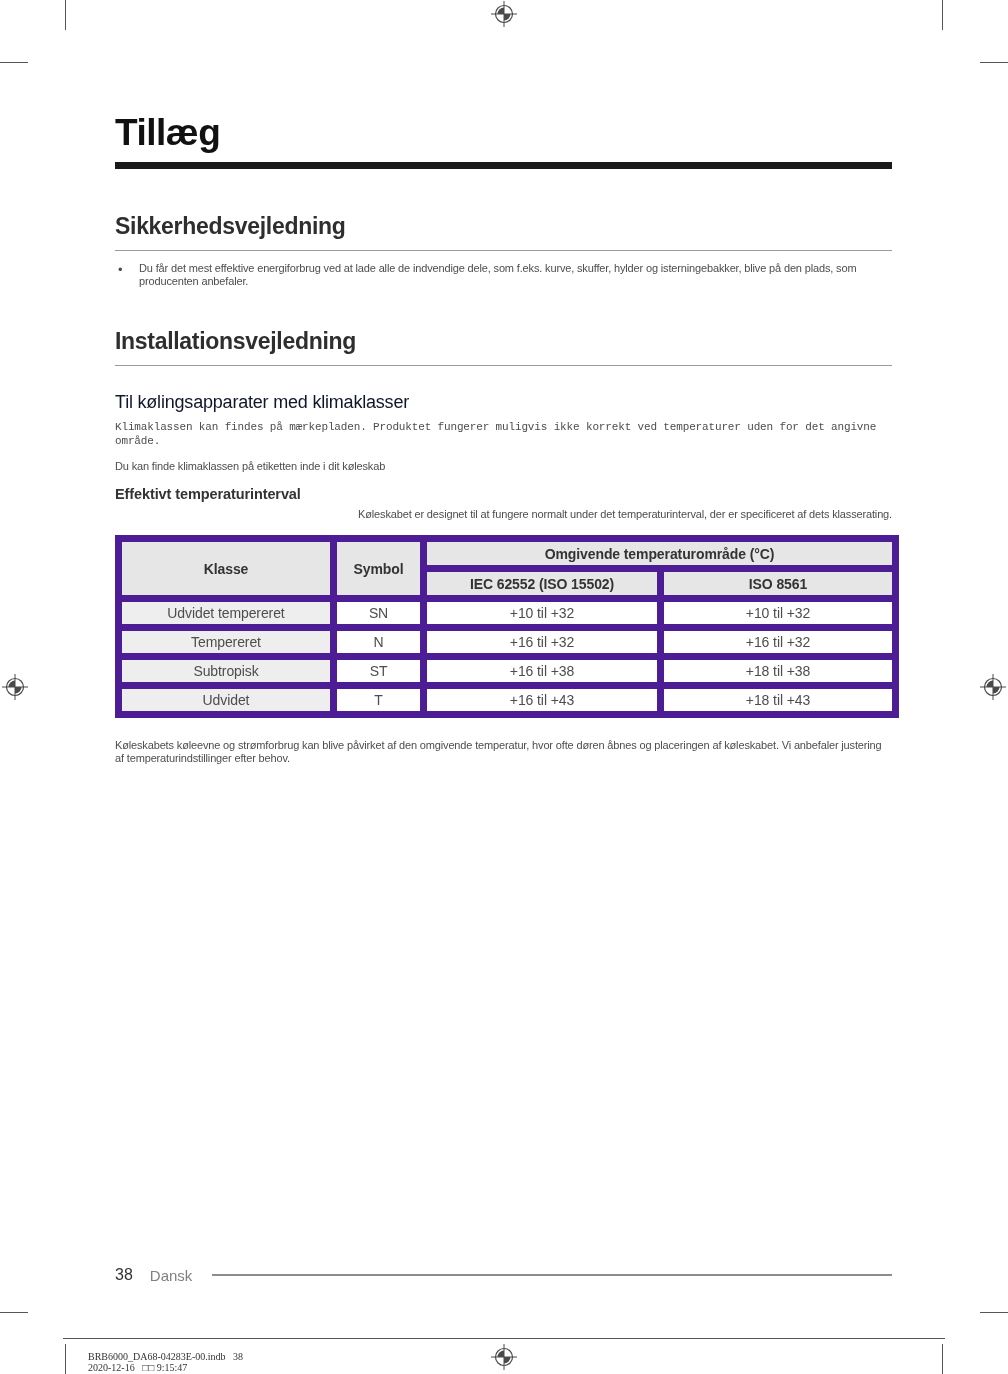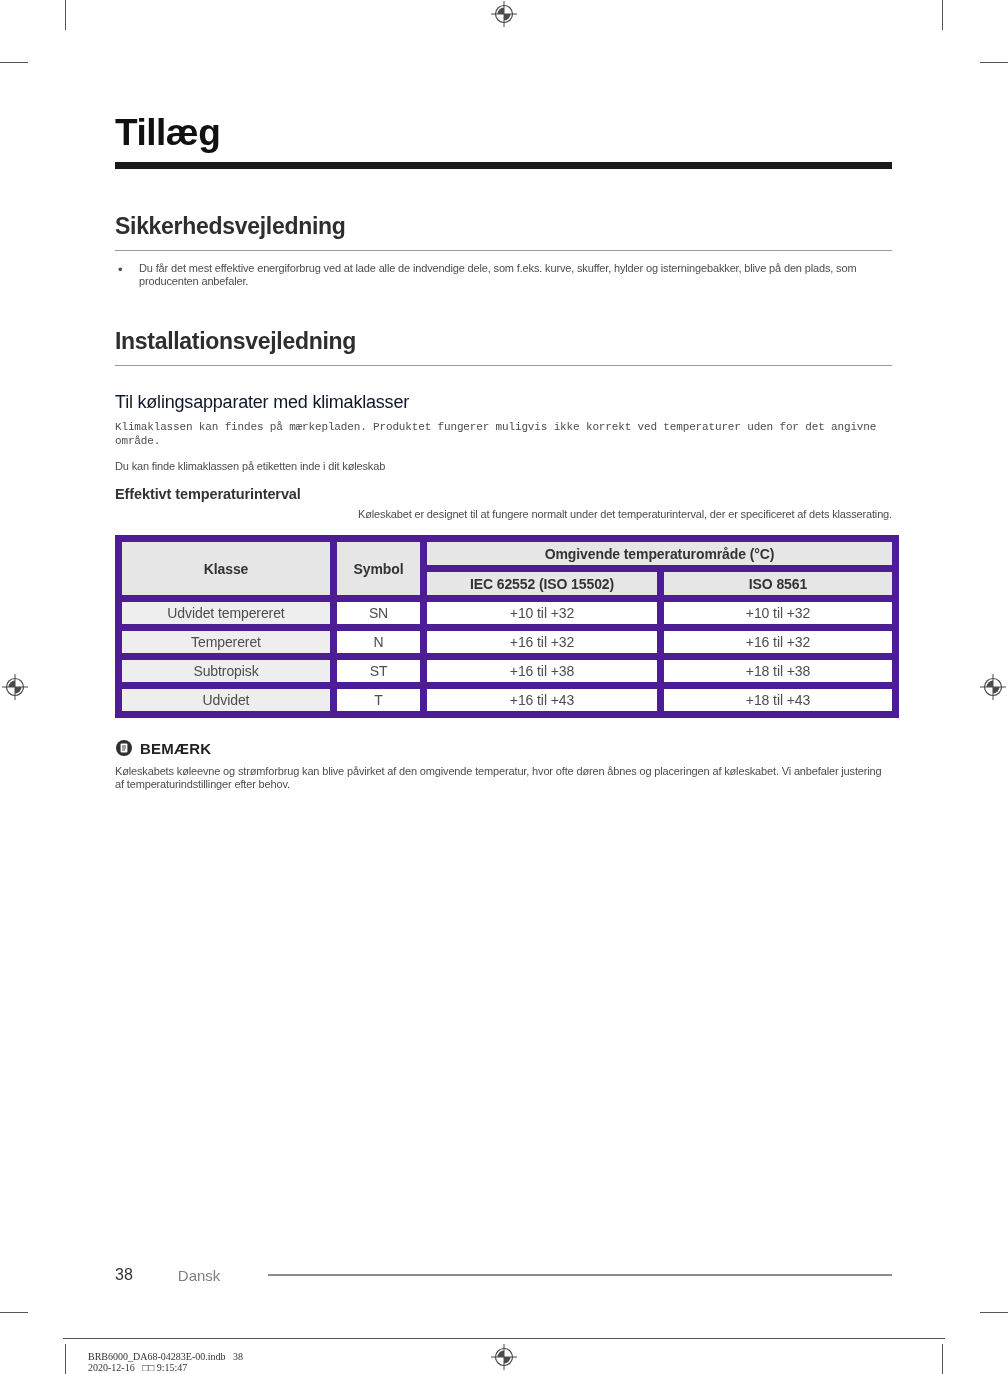--- a/index.html
+++ b/index.html
@@ -42,21 +42,21 @@
   table.climate td { height:29px; color:#4d4d4d; }
   td.rowhead { background:#eeeeee; }
   col.c1 { width:215px; } col.c2 { width:90px; } col.c3 { width:237px; } col.c4 { width:235px; }
 
   .note { margin-top:21px; }
   .note-head { display:flex; align-items:center; gap:7px; }
   .note-icon svg { display:block; width:18px; height:18px; }
   .note-label { font-size:15px; font-weight:bold; color:#222; letter-spacing:0.2px; }
   .note-text { margin-top:8px; }
 
-  .footer { position:absolute; left:115px; top:1266px; width:777px; display:flex; align-items:center;gap:28px; }
+  .footer { position:absolute; left:115px; top:1266px; width:777px; display:flex; align-items:center; }
   .footer-page { font-size:16px; color:#333; }
   .footer-lang { font-size:15px; color:#808080; margin-left:17px; }
   .footer-line { flex:1; height:2px; background:#8c8c8c; margin-left:20px; }
 
   .bottom-rule { position:absolute; left:63px; top:1338px; width:882px; height:1px; background:#555; }
   .print-info { position:absolute; left:88px; right:122px; top:1351px; display:flex; justify-content:space-between;
                 font-family:"Liberation Serif","DejaVu Serif",serif; font-size:10px; color:#333; white-space:pre;flex-direction:column; }
 </style>
 </head>
 <body>
@@ -170,32 +170,20 @@
           <tr>
             <td class="rowhead">Udvidet</td>
             <td>T</td>
             <td>+16 til +43</td>
             <td>+18 til +43</td>
           </tr>
         </tbody>
       </table>
 
       <div class="note">
-        <div class="note-head">
-          <span class="note-icon">
-            <svg viewBox="0 0 18 18">
-                <circle cx="9" cy="9" r="8" fill="#2f2f2f"></circle>
-                <rect x="5.6" y="4.6" width="6.8" height="8.8" rx="1" fill="#ffffff"></rect>
-                <line x1="7" y1="7" x2="11" y2="7" stroke="#2f2f2f" stroke-width="0.9"></line>
-                <line x1="7" y1="9" x2="11" y2="9" stroke="#2f2f2f" stroke-width="0.9"></line>
-                <line x1="7" y1="11" x2="10" y2="11" stroke="#2f2f2f" stroke-width="0.9"></line>
-              </svg>
-          </span>
-          <span class="note-label">BEMÆRK</span>
-        </div>
         <p class="body note-text">Køleskabets køleevne og strømforbrug kan blive påvirket af den omgivende temperatur, hvor ofte døren åbnes og placeringen af køleskabet. Vi anbefaler justering af temperaturindstillinger efter behov.</p>
       </div>
     </section>
 
   </div>
 
   <div class="footer">
     <span class="footer-page">38</span>
     <span class="footer-lang">Dansk</span>
     <div class="footer-line"></div>

